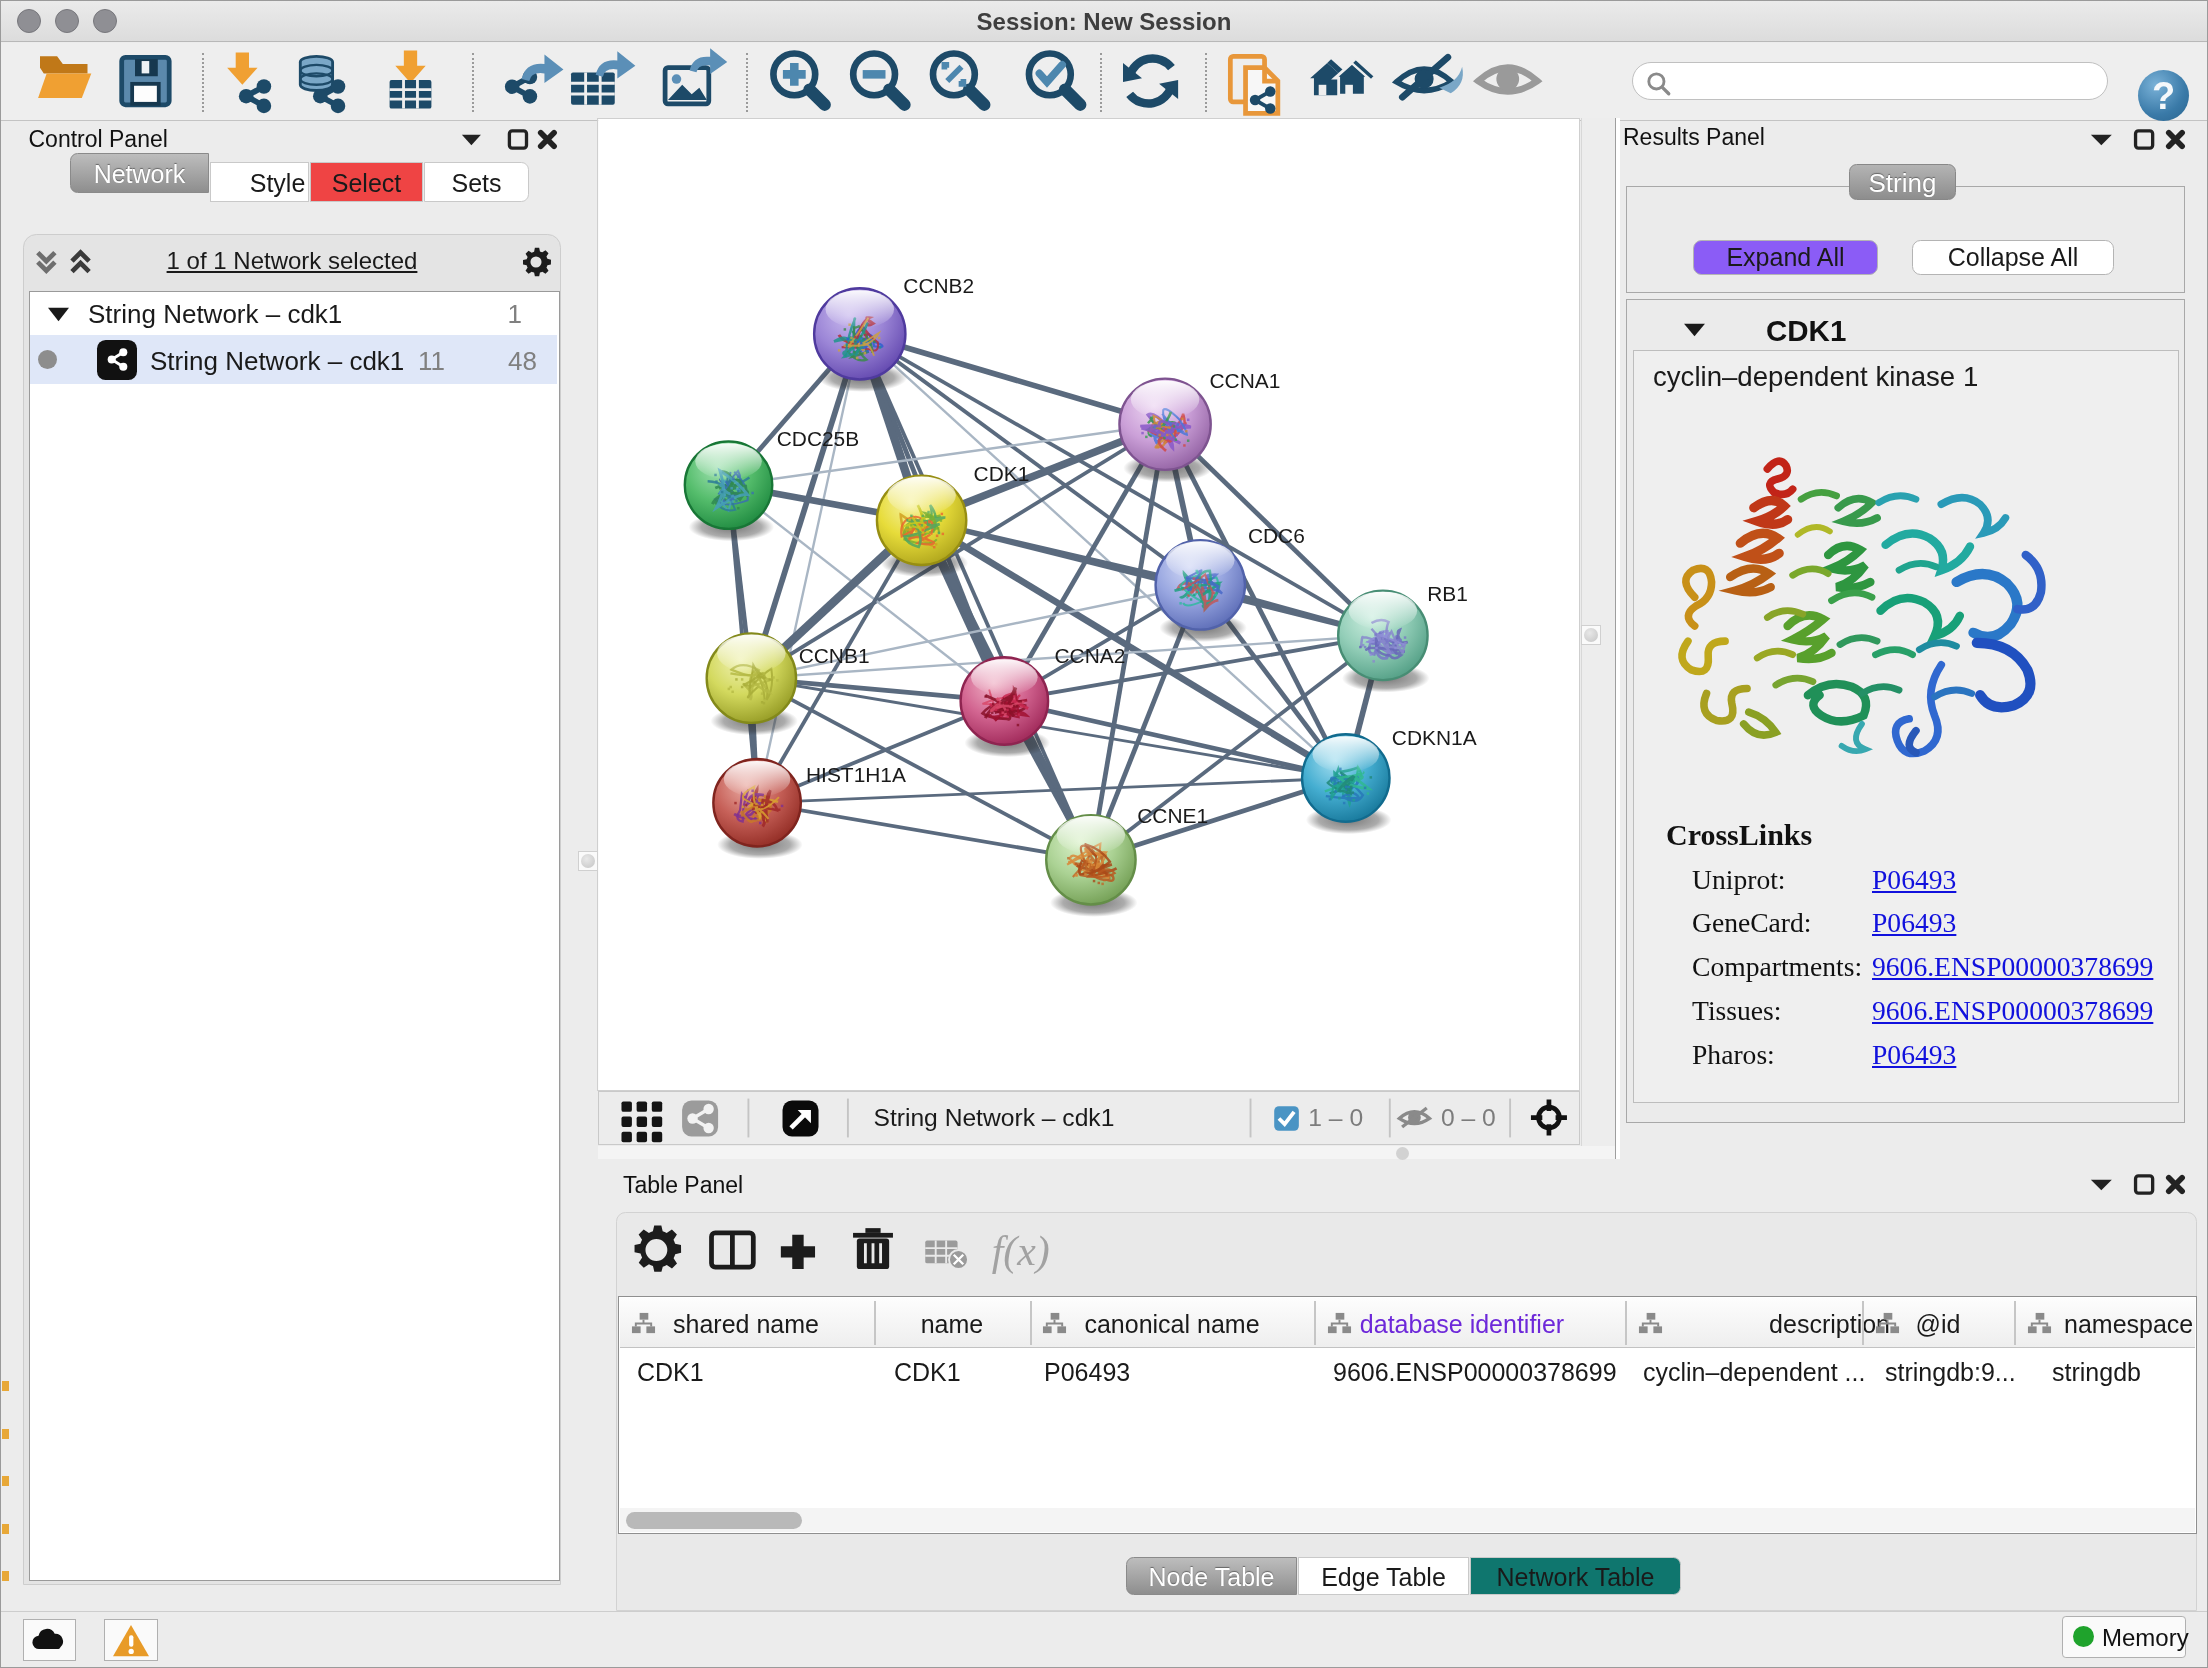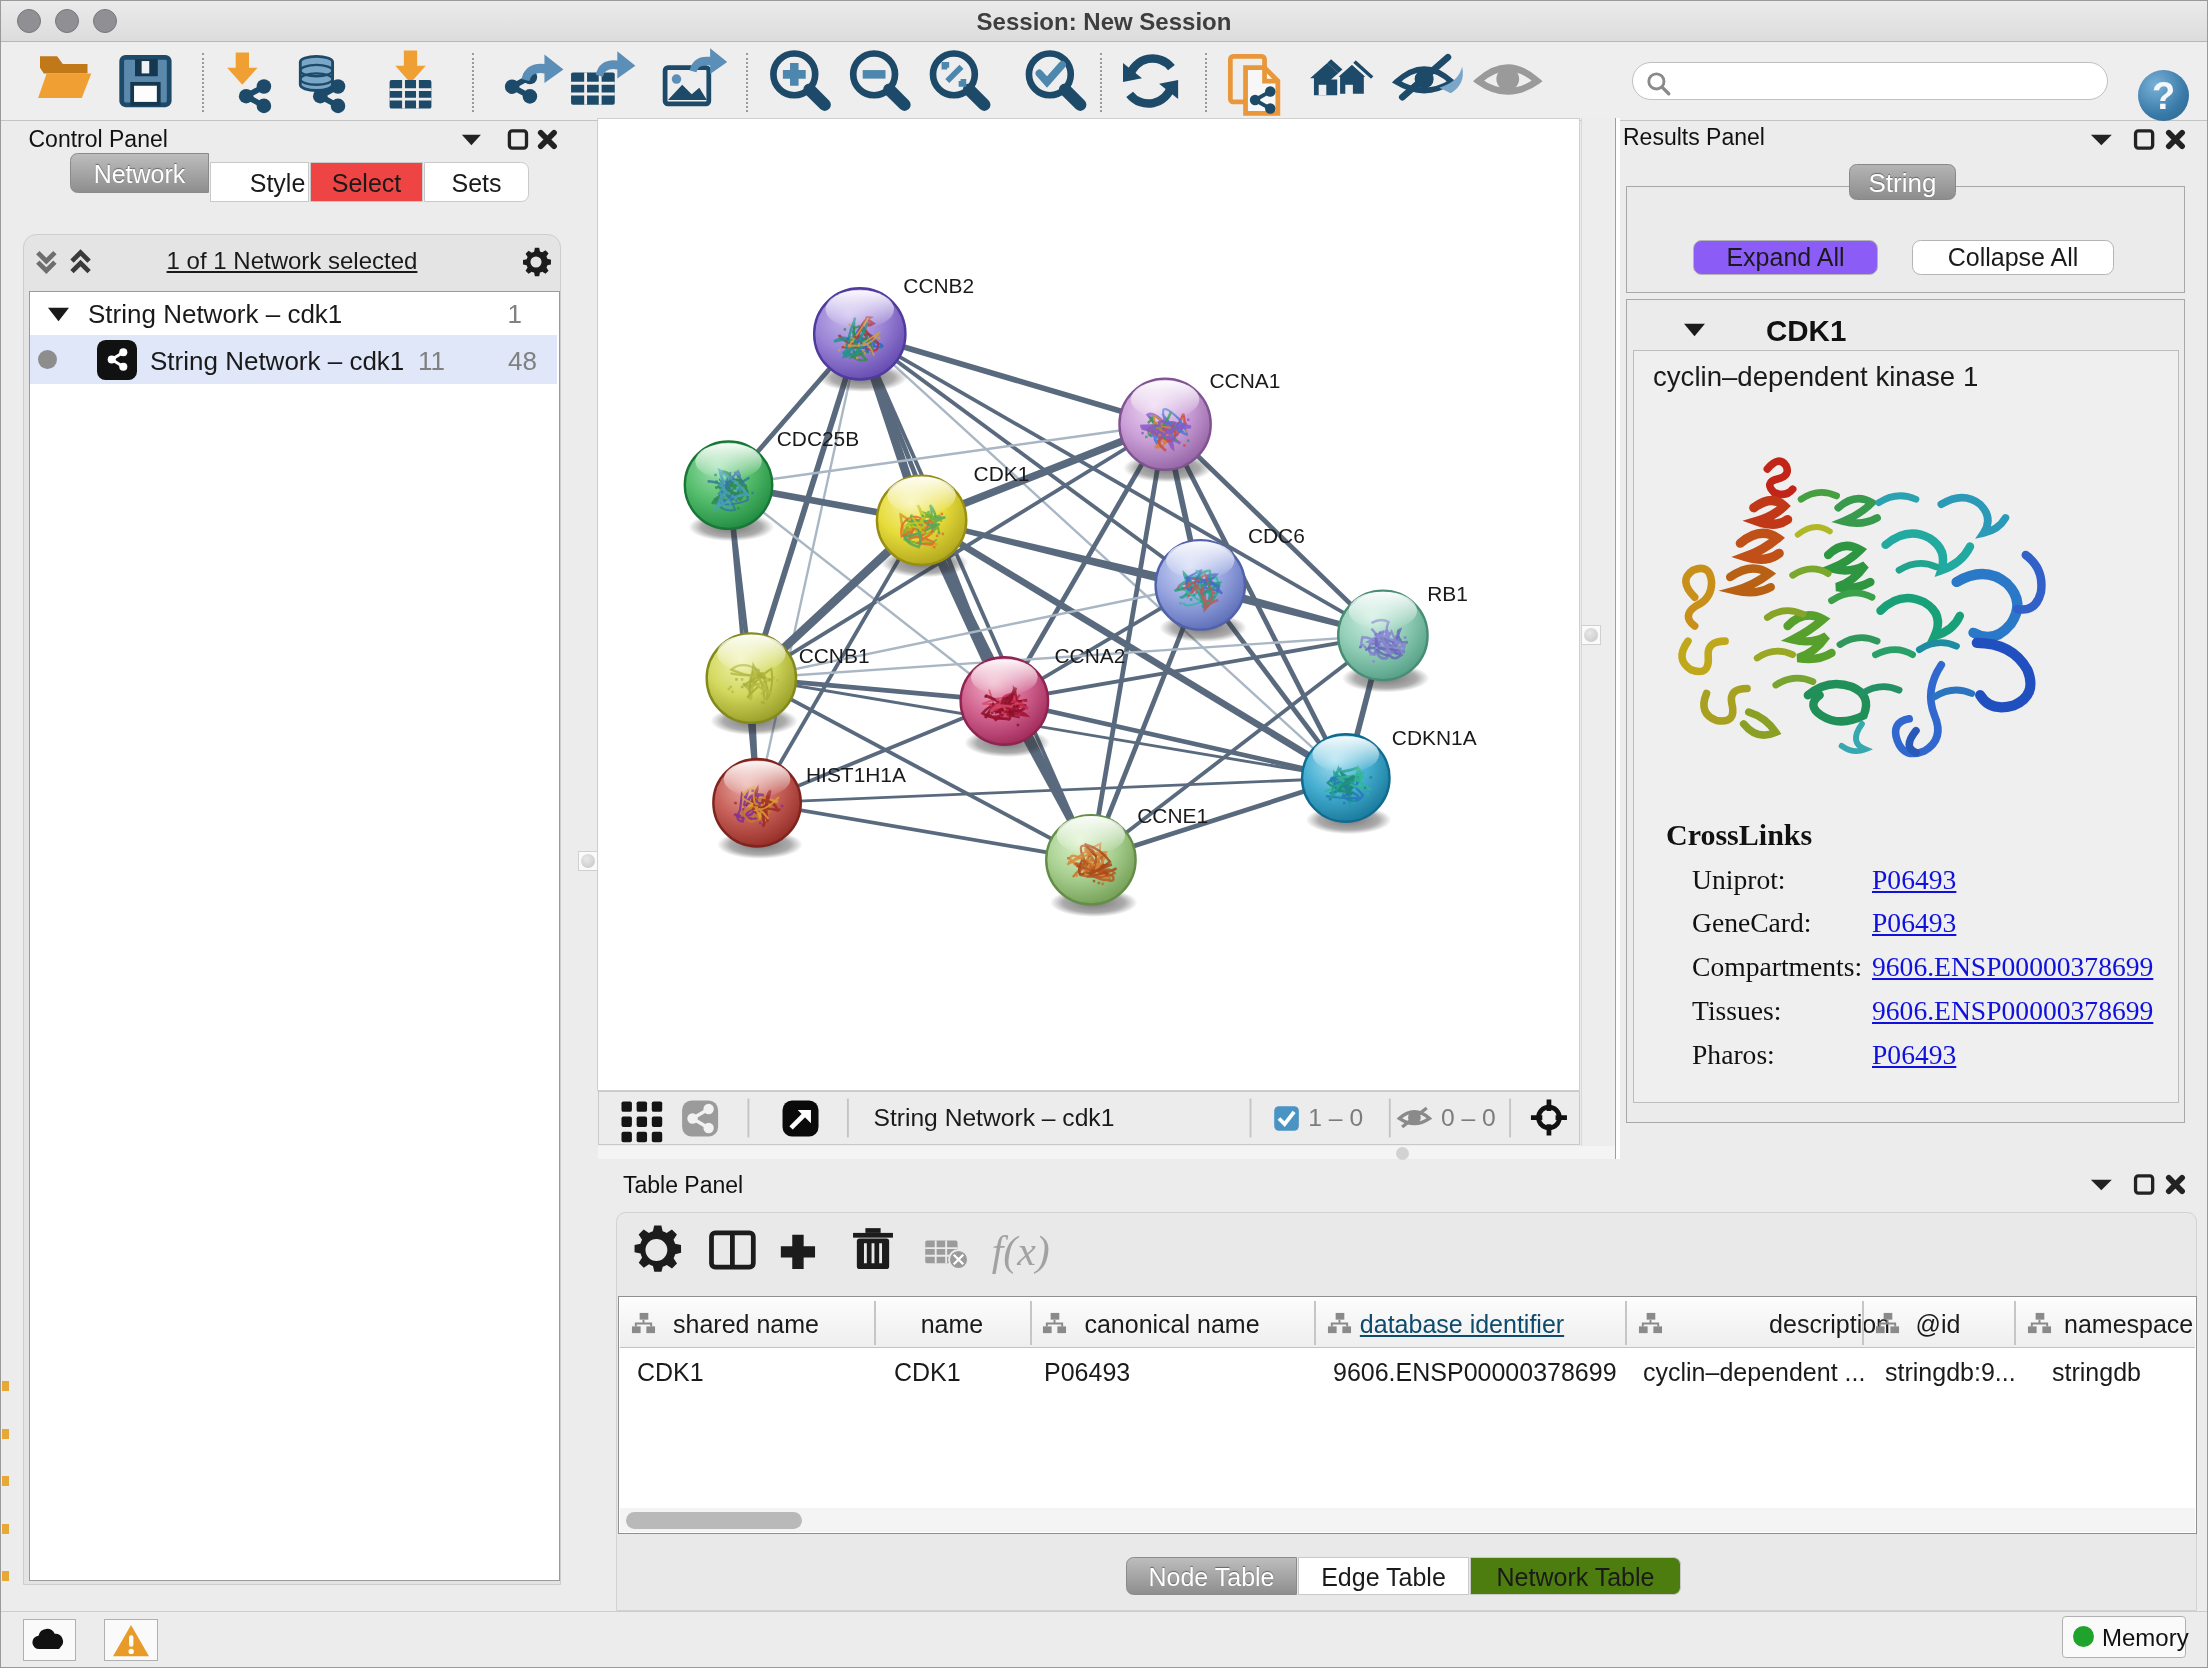--- a/index.html
+++ b/index.html
@@ -934,21 +934,21 @@
 <div class="abs" style="left:1030px;top:1310px;width:284px;text-align:center;font-size:25px;color:#1a1a1a;">canonical name</div>
 <div class="abs" style="left:1030px;top:1301px;width:1.9px;height:44px;background:#c6c6c6;"></div>
 <svg class="abs" style="left:1326px;top:1311px" width="27" height="25" viewBox="0 0 28 26">
     <g fill="#8a8a8a">
       <rect x="10" y="2" width="9" height="7"></rect>
       <rect x="2" y="16" width="9" height="7"></rect>
       <rect x="17" y="16" width="9" height="7"></rect>
     </g>
     <path d="M 14 9 L 14 13 M 6 16 L 6 13 L 22 13 L 22 16" stroke="#8a8a8a" stroke-width="2" fill="none"></path>
   </svg>
-<div class="abs" style="left:1314px;top:1310px;width:296px;text-align:center;font-size:25px;color:#0c4a6e;text-decoration:underline;">database identifier</div>
+<div class="abs" style="left:1314px;top:1310px;width:296px;text-align:center;font-size:25px;color:#6d28d9;">database identifier</div>
 <div class="abs" style="left:1314px;top:1301px;width:1.9px;height:44px;background:#c6c6c6;"></div>
 <svg class="abs" style="left:1637px;top:1311px" width="27" height="25" viewBox="0 0 28 26">
     <g fill="#8a8a8a">
       <rect x="10" y="2" width="9" height="7"></rect>
       <rect x="2" y="16" width="9" height="7"></rect>
       <rect x="17" y="16" width="9" height="7"></rect>
     </g>
     <path d="M 14 9 L 14 13 M 6 16 L 6 13 L 22 13 L 22 16" stroke="#8a8a8a" stroke-width="2" fill="none"></path>
   </svg>
 <div class="abs" style="left:1625px;top:1310px;width:265px;text-align:right;font-size:25px;color:#1a1a1a;">description</div>
@@ -979,21 +979,21 @@
 <div class="abs" style="left:1333px;top:1358px;font-size:25px;color:#1a1a1a;white-space:nowrap;">9606.ENSP00000378699</div>
 <div class="abs" style="left:1643px;top:1358px;font-size:25px;color:#1a1a1a;white-space:nowrap;">cyclin–dependent ...</div>
 <div class="abs" style="left:1885px;top:1358px;font-size:25px;color:#1a1a1a;white-space:nowrap;">stringdb:9...</div>
 <div class="abs" style="left:2052px;top:1358px;font-size:25px;color:#1a1a1a;white-space:nowrap;">stringdb</div>
 <div class="abs" style="left:2197px;top:1298px;width:11.4px;height:234px;background:#ececec;"></div>
 <div class="abs" style="left:620px;top:1508px;width:1575px;height:24px;background:#f4f4f4;"></div>
 <div class="abs" style="left:626px;top:1512px;width:176px;height:17px;border-radius:8.6px;background:#b9b9b9;"></div>
 
 <div class="abs" style="left:1126px;top:1557px;width:171px;height:38px;background:linear-gradient(#bdbdbd,#8e8e8e);border:1px solid #8a8a8a;border-radius:7.6px 0 0 7.6px;color:#fff;text-align:center;font-size:25px;line-height:38px;text-shadow:0 -1px 1px #666;">Node Table</div>
 <div class="abs" style="left:1298px;top:1557px;width:171px;height:38px;background:#fff;border:1px solid #c9c9c9;color:#1a1a1a;text-align:center;font-size:25px;line-height:38px;">Edge Table</div>
-<div class="abs" style="left:1470px;top:1557px;width:211px;height:38px;background:#4d7c0f;border:1px solid #c9c9c9;border-radius:0 7.6px 7.6px 0;color:#1a1a1a;text-align:center;font-size:25px;line-height:38px;">Network Table</div>
+<div class="abs" style="left:1470px;top:1557px;width:211px;height:38px;background:#0f766e;border:1px solid #c9c9c9;border-radius:0 7.6px 7.6px 0;color:#1a1a1a;text-align:center;font-size:25px;line-height:38px;">Network Table</div>
 
 <div class="abs" style="left:0px;top:1611px;width:2208px;height:57px;background:#ececec;border-top:1.9px solid #cdcdcd;"></div>
 <div class="abs" style="left:23px;top:1619px;width:53px;height:42px;background:#fafafa;border:1.9px solid #b0b0b0;"></div>
 <svg class="abs" style="left:30px;top:1628px" width="38" height="25" viewBox="0 0 40 26">
 <path d="M 10 22 a 7 7 0 0 1 -1 -14 a 9 9 0 0 1 17 -2 a 8 8 0 0 1 6 14 a 4 4 0 0 1 -2 2 Z" fill="#111"></path>
 </svg>
 <div class="abs" style="left:104px;top:1619px;width:54px;height:42px;background:#fafafa;border:1.9px solid #b0b0b0;"></div>
 <svg class="abs" style="left:111px;top:1623px" width="40" height="36" viewBox="0 0 42 38">
 <path d="M 21 2 L 40 35 L 2 35 Z" fill="#e89b28"></path>
 <rect x="19" y="13" width="4.5" height="12" rx="2" fill="#fff"></rect>

